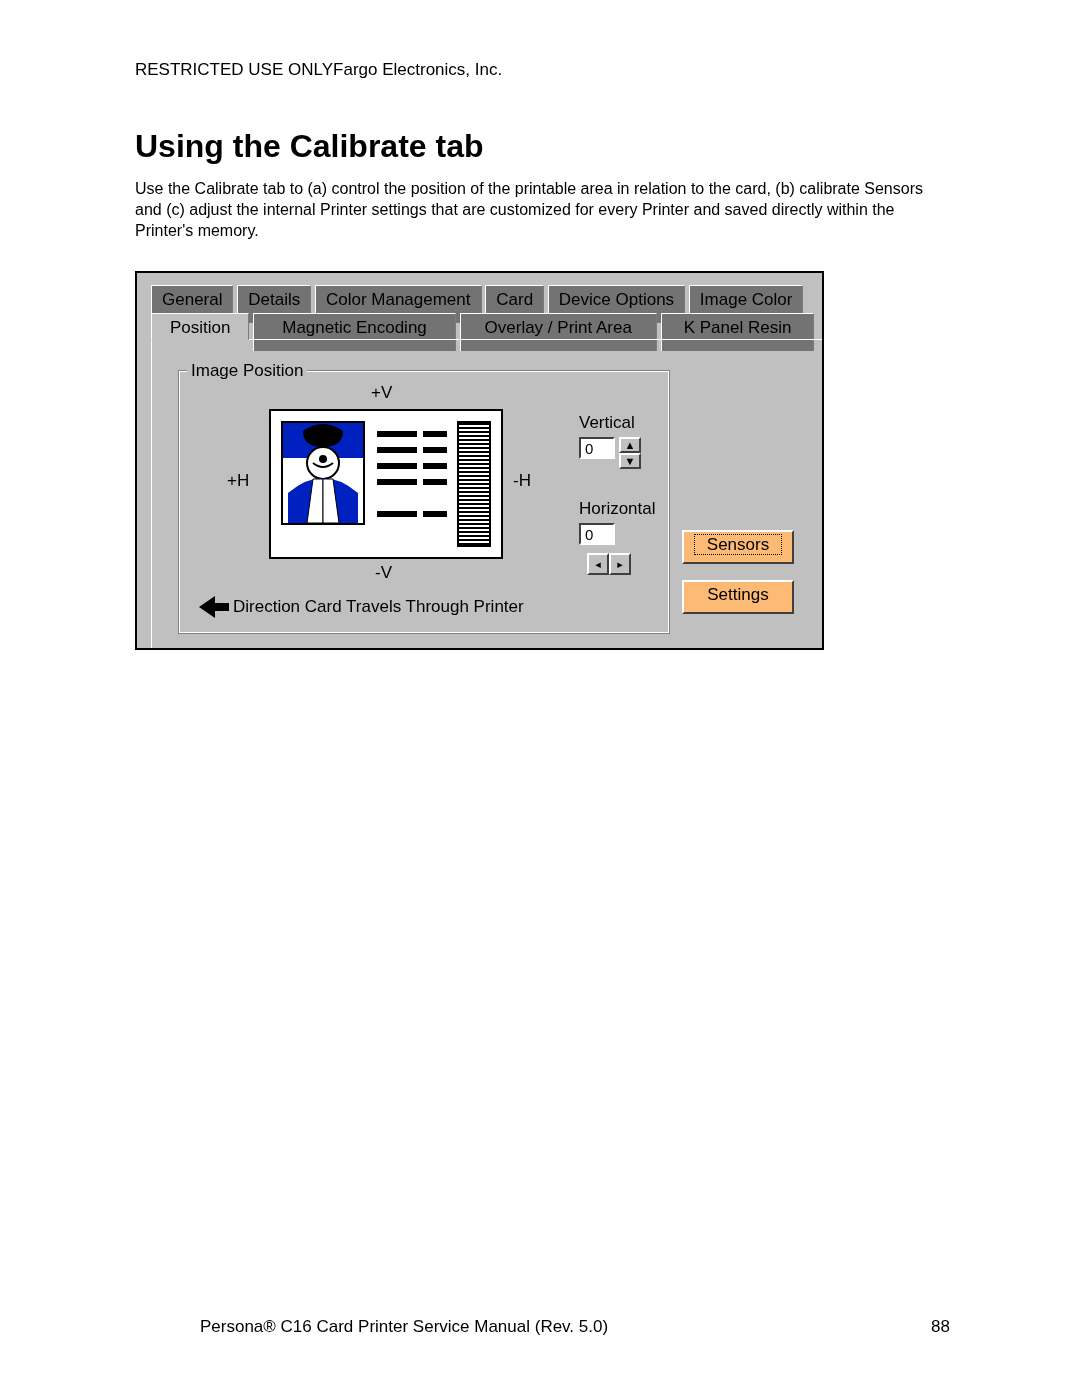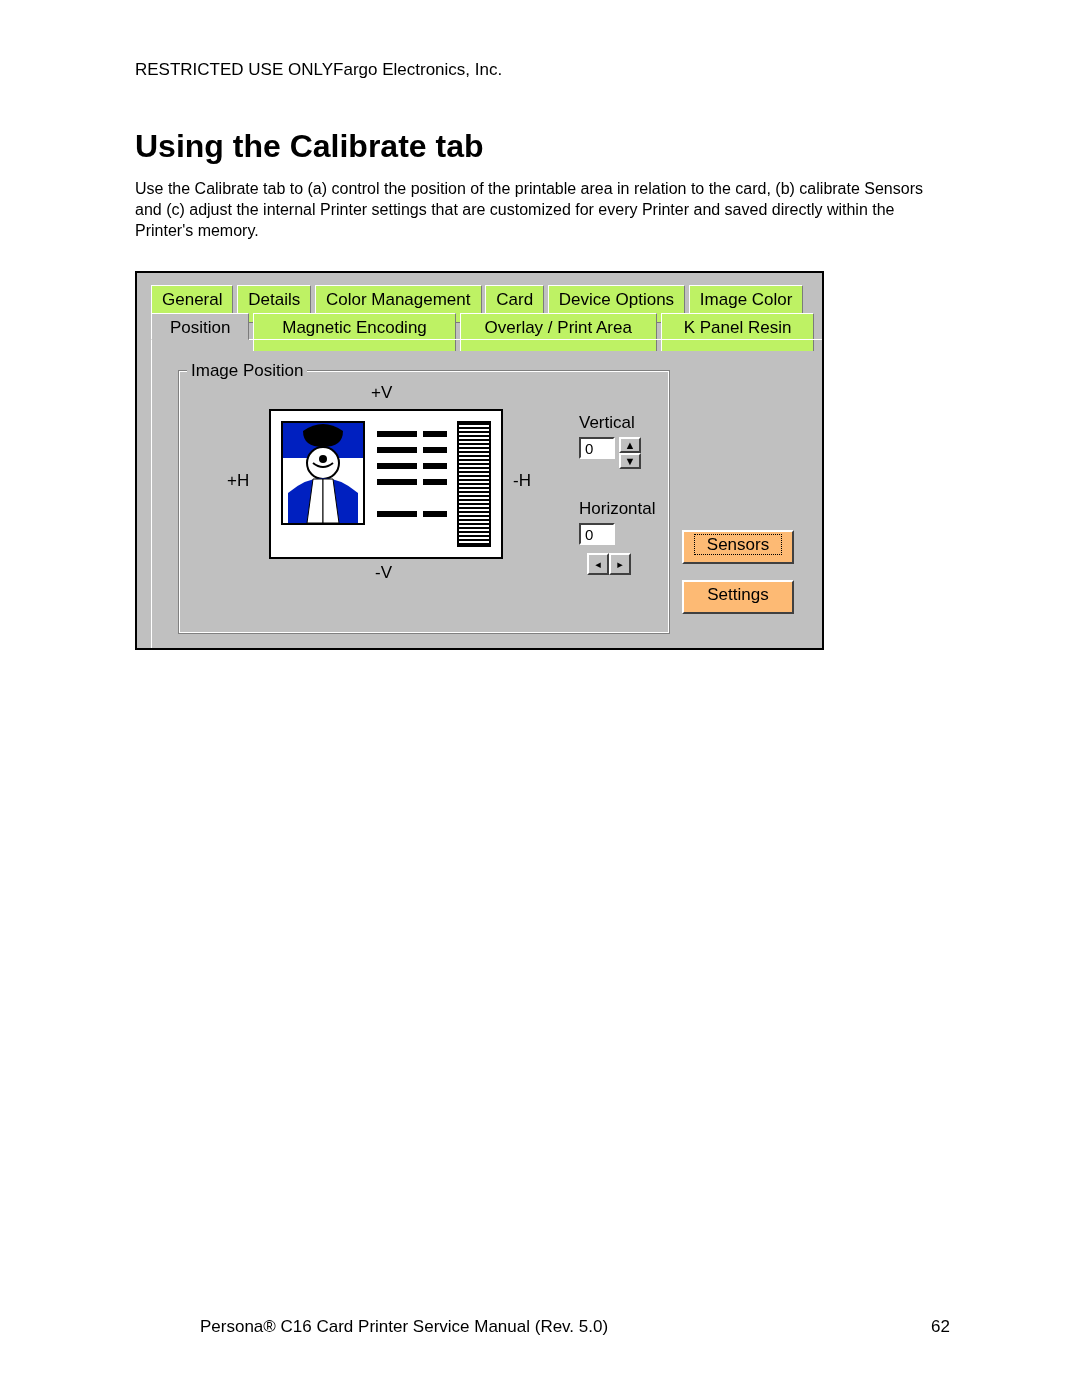--- a/index.html
+++ b/index.html
@@ -46,21 +46,21 @@
     position: absolute;
     white-space: nowrap;
   }
   .tabrow.top { top: 12px; left: 14px; }
   .tabrow.bot { top: 40px; left: 14px; }
   .tab {
     display: inline-block;
     border-top: 1px solid #fff;
     border-left: 1px solid #fff;
     border-right: 1px solid #7b7b7b;
-    background: #bef264;
+    background: #737373;
     padding: 2px 10px 0 10px;
     height: 38px;
     line-height: 23px;
     box-sizing: border-box;
     margin-right: -1px;
     position: relative;
   }
   .tab.active {
     background: #c0c0c0;
     border-bottom: 1px solid #c0c0c0;
@@ -243,20 +243,26 @@
             <div style="left:106px; top:100px;"></div>
             <div style="left:152px; top:20px; width:24px;"></div>
             <div style="left:152px; top:36px; width:24px;"></div>
             <div style="left:152px; top:52px; width:24px;"></div>
             <div style="left:152px; top:68px; width:24px;"></div>
             <div style="left:152px; top:100px; width:24px;"></div>
           </div>
           <div class="barcode"></div>
         </div>
 
+        <div class="arrow">
+          <svg width="30" height="22">
+            <polygon points="0,11 16,0 16,7 30,7 30,15 16,15 16,22" fill="#000"></polygon>
+          </svg>
+          <span class="arrow-text">Direction Card Travels Through Printer</span>
+        </div>
 
         <span class="ctl-label" style="left:400px; top:42px;">Vertical</span>
         <div class="spinbox" style="left:400px; top:66px;">
           <input value="0" style="">
           <div class="spinbtns">
             <div class="btn3d">▲</div>
             <div class="btn3d">▼</div>
           </div>
         </div>
 
@@ -277,14 +283,14 @@
       </div>
       <div class="btn" style="left:530px; top:240px;">
         <span>Settings</span>
       </div>
     </div>
   </div>
 </div>
 
 <div class="footer">
   <span>Persona® C16 Card Printer Service Manual (Rev. 5.0)</span>
-  <span>62</span>
+  <span>88</span>
 </div>
 
 </body></html>

